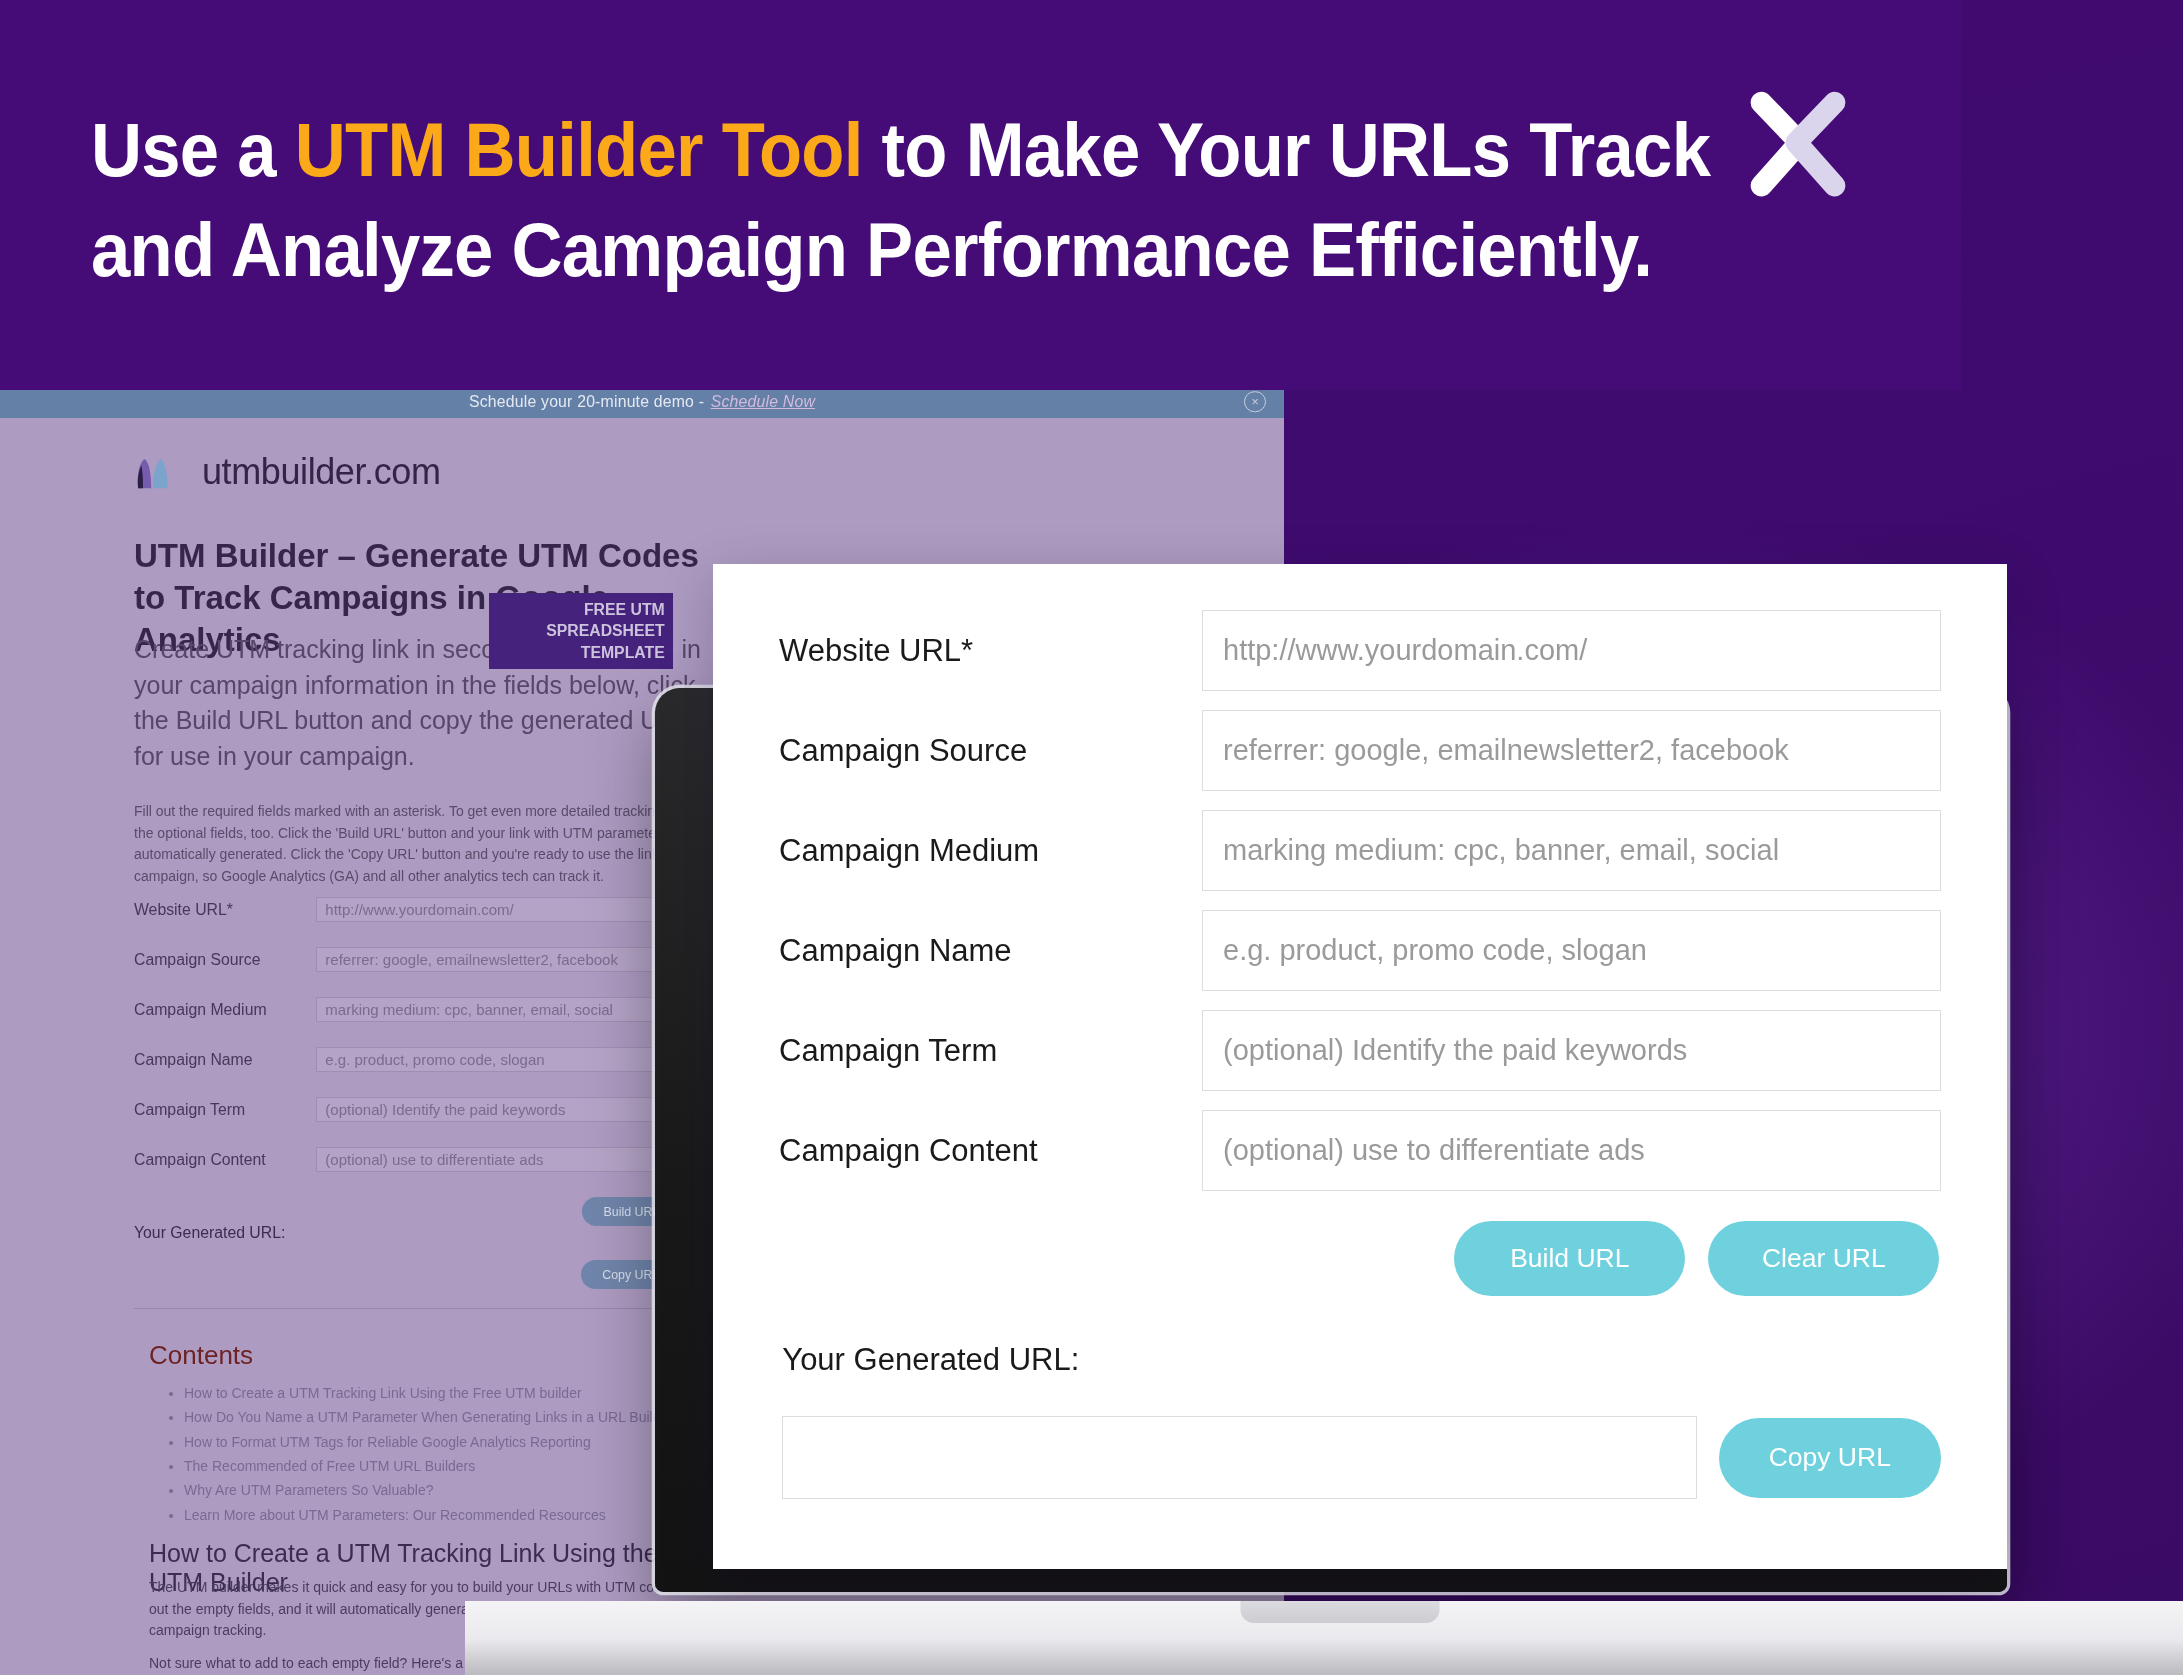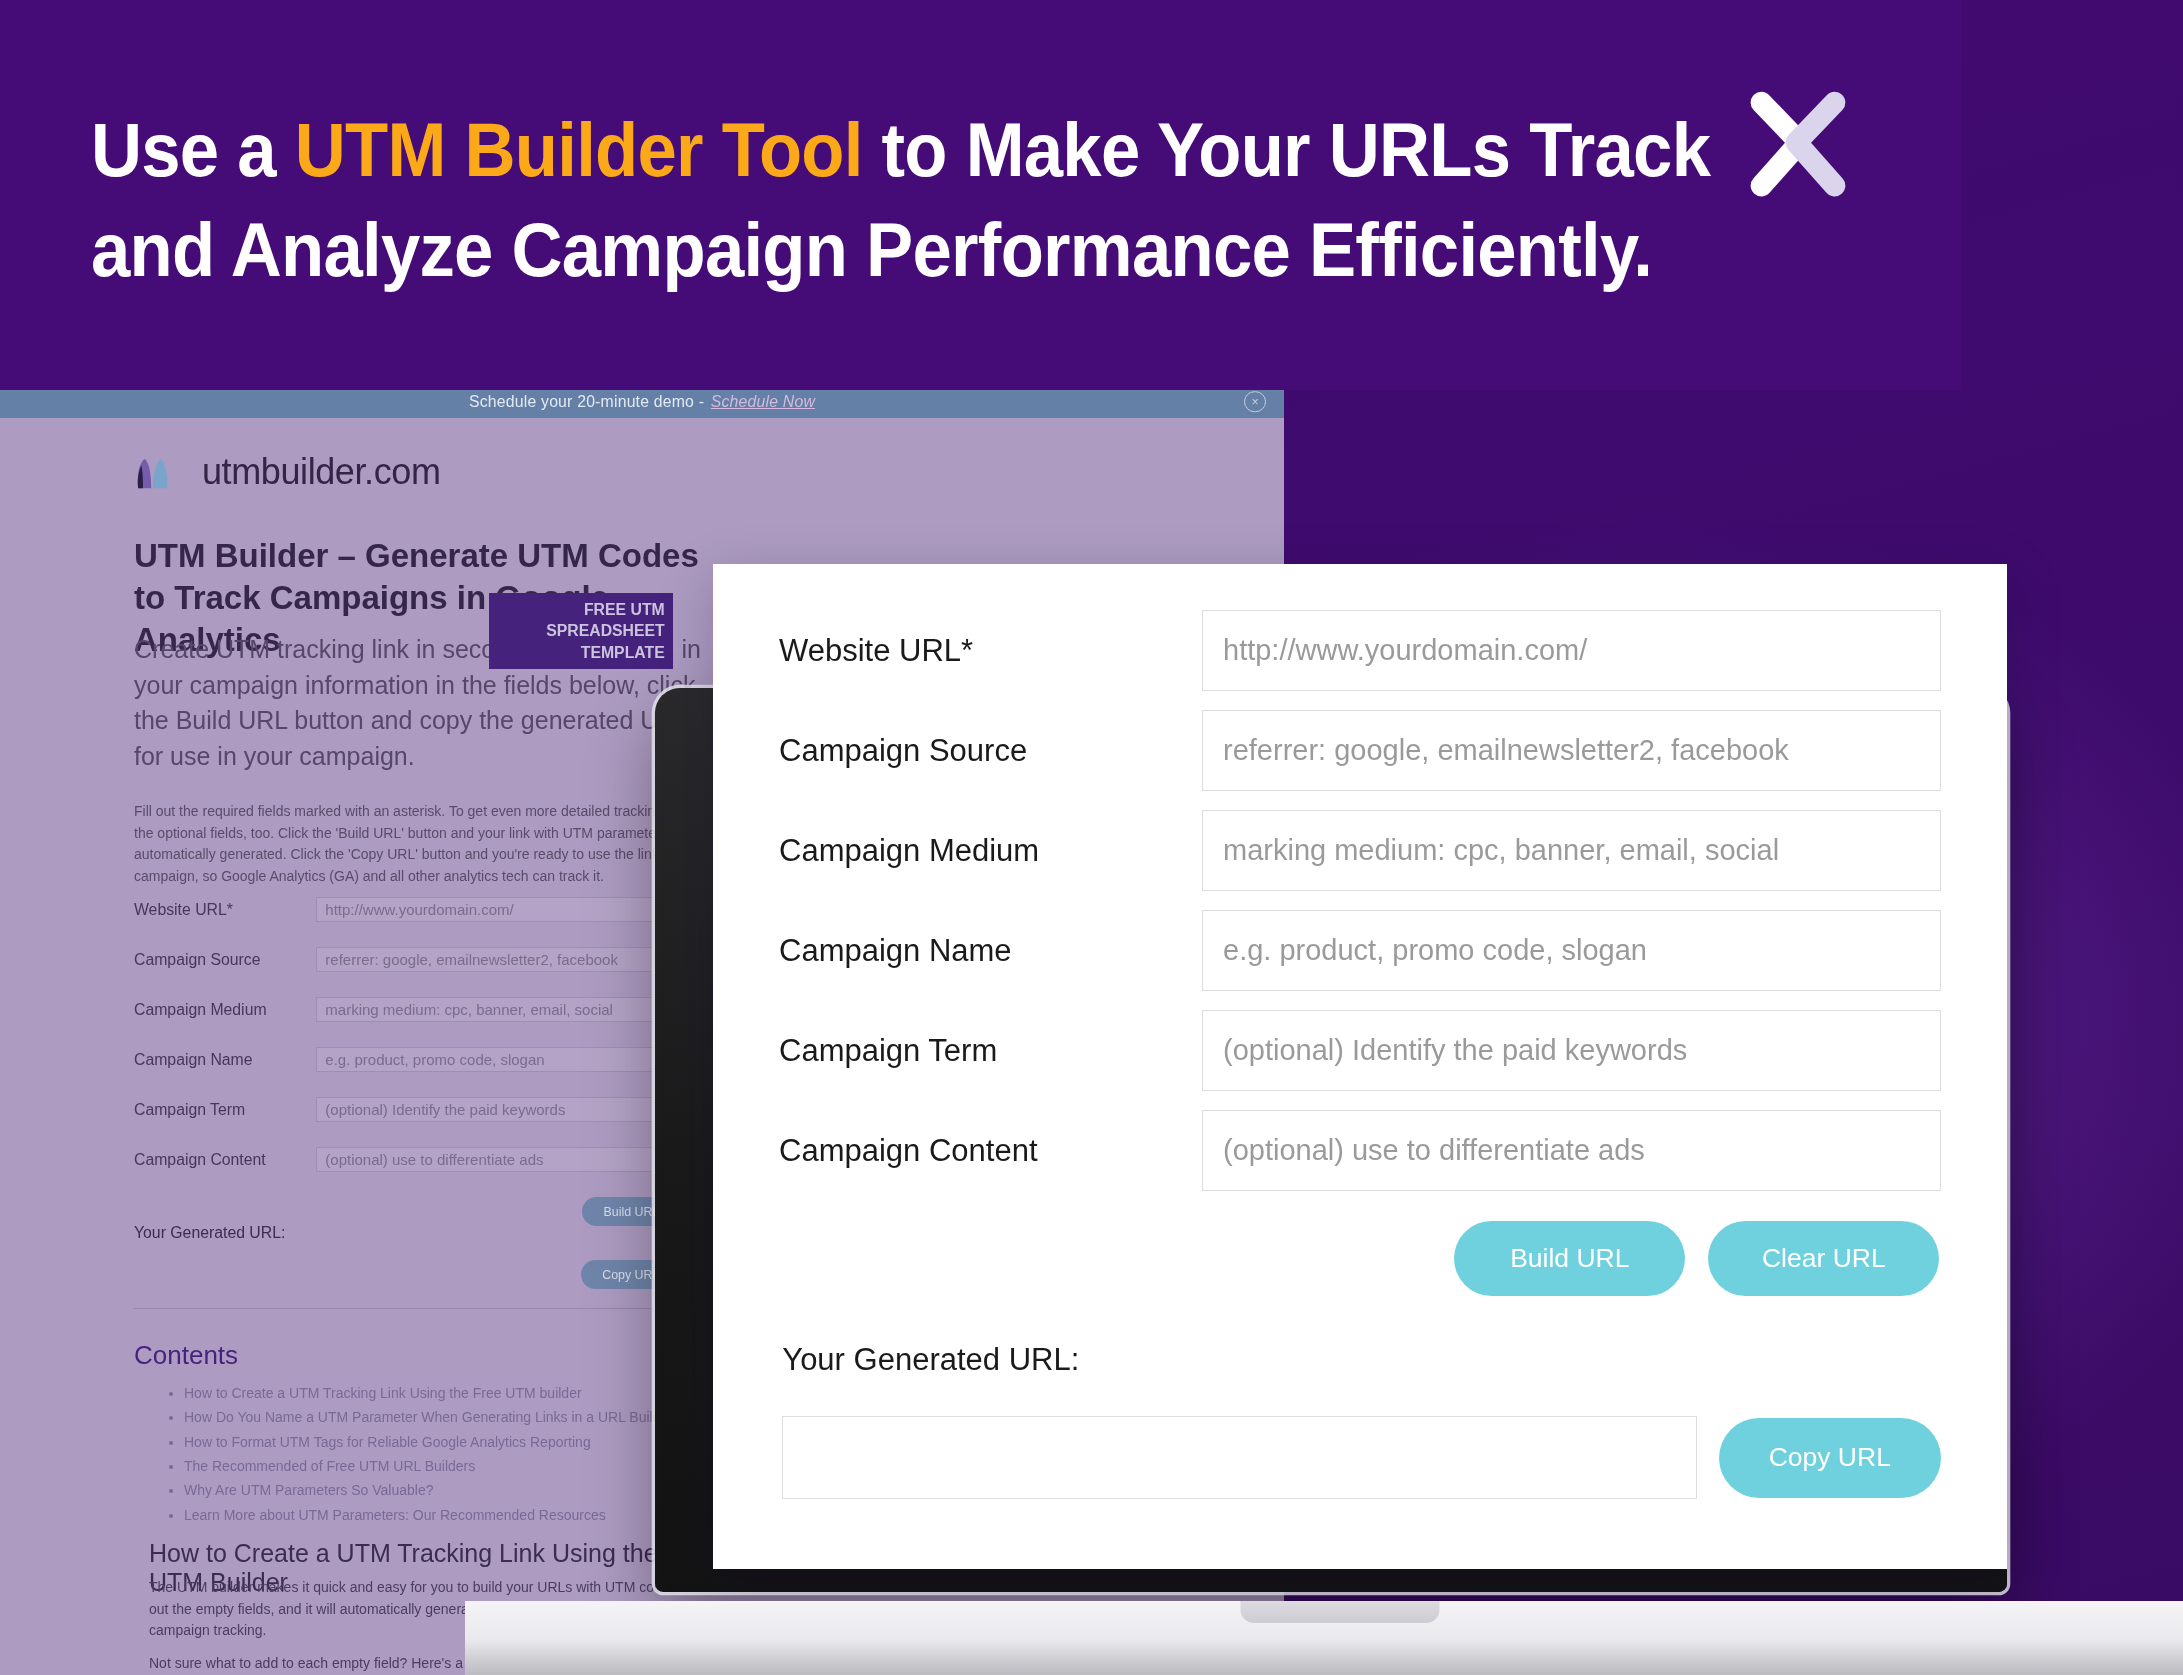--- a/index.html
+++ b/index.html
@@ -151,21 +151,21 @@
   }
   .bg-genrow {
     position: absolute; left: 134px; top: 874px; width: 547px;
     display: flex; justify-content: flex-end;
   }
   .bg-underline {
     position: absolute; left: 134px; top: 922px;
     width: 547px; height: 0.8px; background: rgba(110,85,140,0.3);
   }
 
-  .bg-contents-h { position: absolute; left: 134px; top: 954px; font-size: 26px; color: #4c1d95; }
+  .bg-contents-h { position: absolute; left: 149px; top: 954px; font-size: 26px; color: #7f1d1d; }
   .bg-contents-list {
     position: absolute; left: 184px; top: 995px; width: 531px;
     font-size: 14px; line-height: 1.74; color: #7B68A0;
     list-style: disc;
   }
   .bg-h2 {
     position: absolute; left: 149px; top: 1153px; width: 581px;
     font-size: 25px; color: #3E2A5C;
   }
   .bg-p2 {

